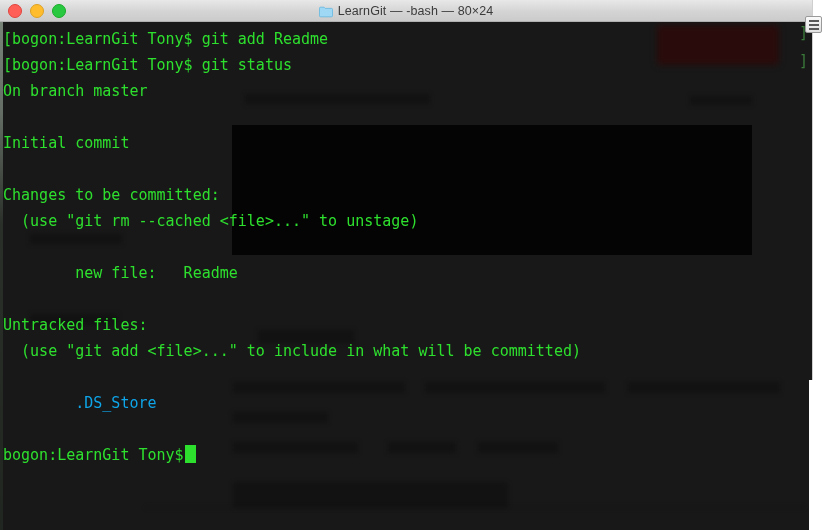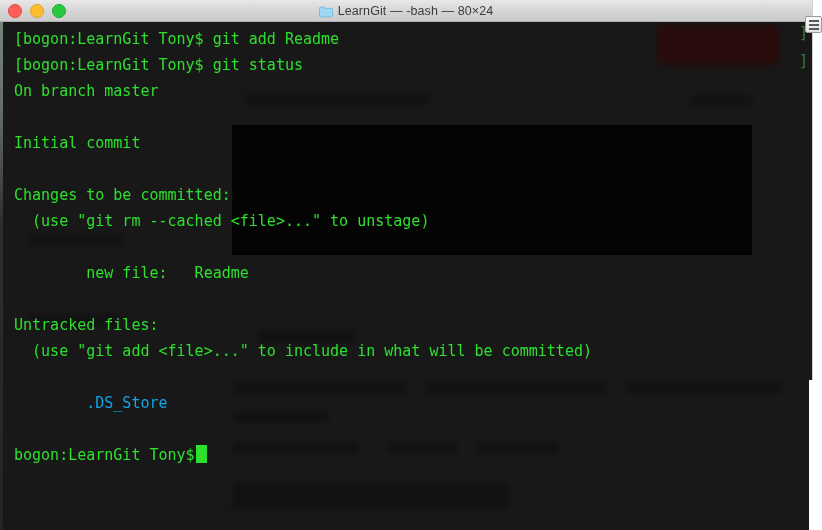--- a/index.html
+++ b/index.html
@@ -65,21 +65,21 @@
   .screen{
     position:absolute;left:0;top:0;width:812px;height:508px;
     font-family:"DejaVu Sans Mono","Liberation Mono",monospace;
     font-size:15px;
     line-height:26px;
     color:#2ee02e;
     white-space:pre;
     padding:4px 0 0 0;
     box-sizing:border-box;
   }
-  .row{height:26px;padding-left:14px;position:relative;}
+  .row{height:26px;padding-left:3px;position:relative;}
   .g{color:#2ee02e;}
   .red{color:#0ea5e9;}
   .brk{color:#2ee02e;}
   .cursor{
     display:inline-block;width:11px;height:18px;background:#2ee02e;
     vertical-align:-3px;margin-left:1px;
   }
 
   
   .right-gutter{

